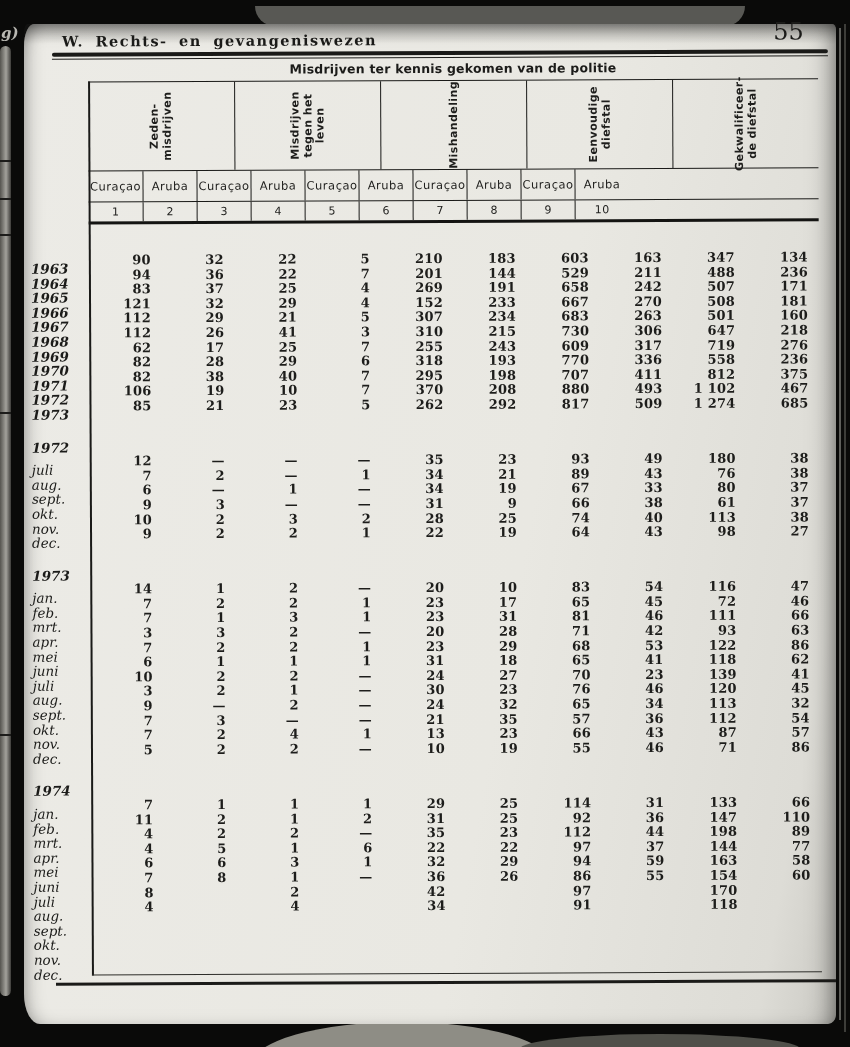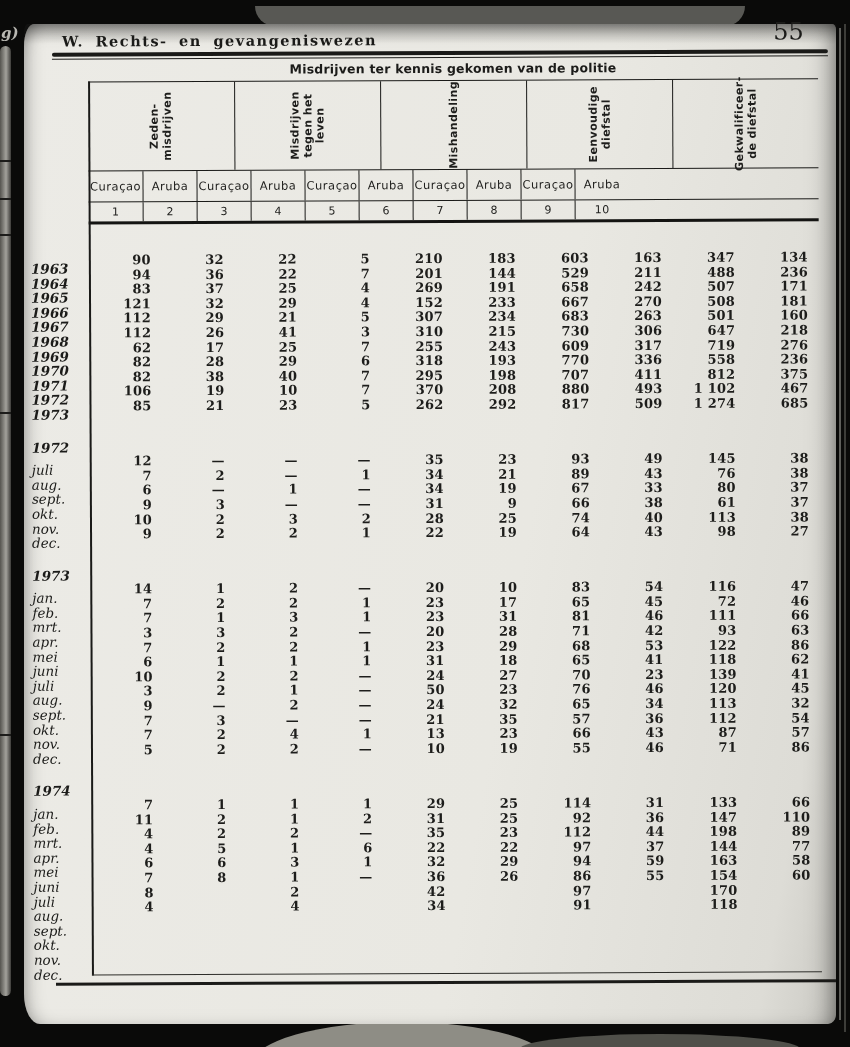--- a/index.html
+++ b/index.html
@@ -302,21 +302,21 @@
             <div class="row month">
               <div class="stub">juli</div>
               <div class="cell">12</div>
               <div class="cell">—</div>
               <div class="cell">—</div>
               <div class="cell">—</div>
               <div class="cell">35</div>
               <div class="cell">23</div>
               <div class="cell">93</div>
               <div class="cell">49</div>
-              <div class="cell">145</div>
+              <div class="cell">180</div>
               <div class="cell">38</div>
             </div>
             <div class="row month">
               <div class="stub">aug.</div>
               <div class="cell">7</div>
               <div class="cell">2</div>
               <div class="cell">—</div>
               <div class="cell">1</div>
               <div class="cell">34</div>
               <div class="cell">21</div>
@@ -470,21 +470,21 @@
               <div class="cell">23</div>
               <div class="cell">139</div>
               <div class="cell">41</div>
             </div>
             <div class="row month">
               <div class="stub">aug.</div>
               <div class="cell">3</div>
               <div class="cell">2</div>
               <div class="cell">1</div>
               <div class="cell">—</div>
-              <div class="cell">50</div>
+              <div class="cell">30</div>
               <div class="cell">23</div>
               <div class="cell">76</div>
               <div class="cell">46</div>
               <div class="cell">120</div>
               <div class="cell">45</div>
             </div>
             <div class="row month">
               <div class="stub">sept.</div>
               <div class="cell">9</div>
               <div class="cell">—</div>

